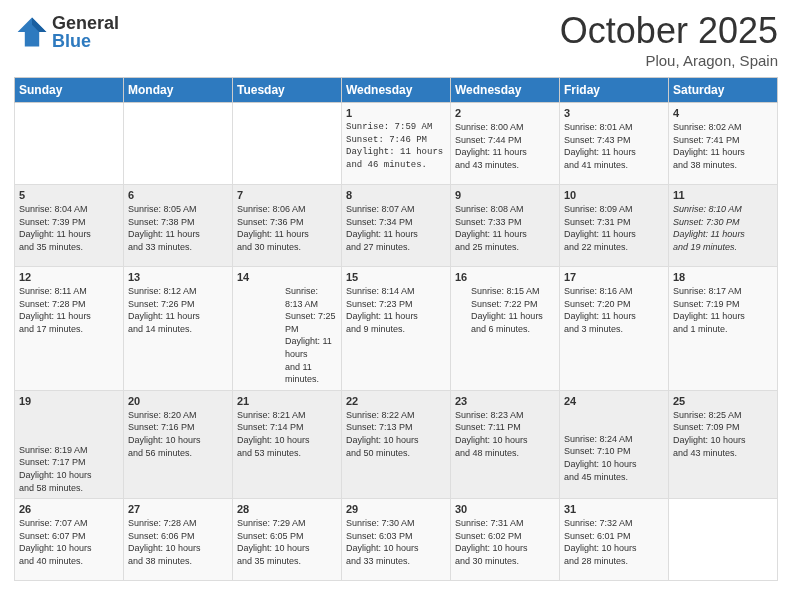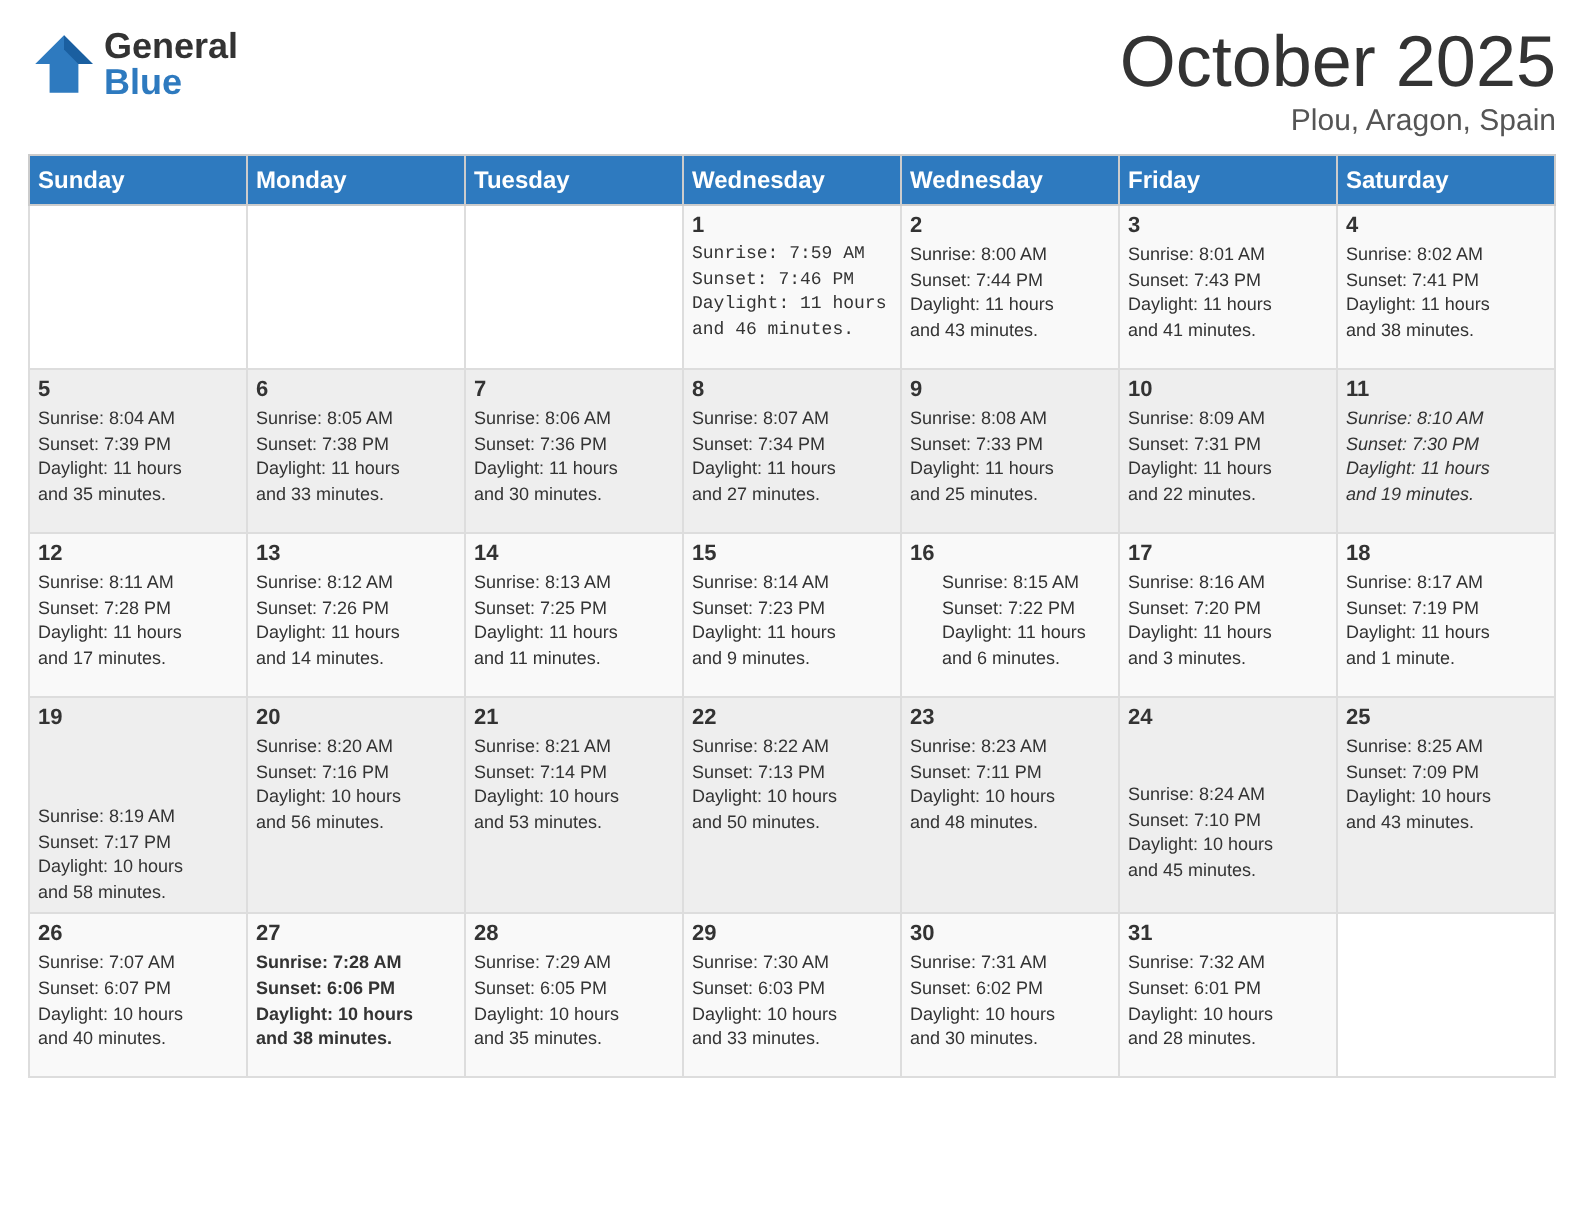--- a/index.html
+++ b/index.html
@@ -228,21 +228,21 @@
           </td>
           <td>
             <span class="day-num">13</span>
             <div class="cell-content" style="white-space: pre-line;">Sunrise: 8:12 AM
 Sunset: 7:26 PM
 Daylight: 11 hours
 and 14 minutes.</div>
           </td>
           <td>
             <span class="day-num">14</span>
-            <div class="cell-content" style="white-space: pre-line;">Sunrise: 8:13 AM
+            <div class="cell-content" style="white-space: pre-line; margin-left: 48px;">Sunrise: 8:13 AM
 Sunset: 7:25 PM
 Daylight: 11 hours
 and 11 minutes.</div>
           </td>
           <td>
             <span class="day-num">15</span>
             <div class="cell-content" style="white-space: pre-line;">Sunrise: 8:14 AM
 Sunset: 7:23 PM
 Daylight: 11 hours
 and 9 minutes.</div>
@@ -323,21 +323,21 @@
         <tr>
           <td>
             <span class="day-num">26</span>
             <div class="cell-content" style="white-space: pre-line;">Sunrise: 7:07 AM
 Sunset: 6:07 PM
 Daylight: 10 hours
 and 40 minutes.</div>
           </td>
           <td>
             <span class="day-num">27</span>
-            <div class="cell-content" style="white-space: pre-line; font-weight: bold;">Sunrise: 7:28 AM
+            <div class="cell-content" style="white-space: pre-line;">Sunrise: 7:28 AM
 Sunset: 6:06 PM
 Daylight: 10 hours
 and 38 minutes.</div>
           </td>
           <td>
             <span class="day-num">28</span>
             <div class="cell-content" style="white-space: pre-line;">Sunrise: 7:29 AM
 Sunset: 6:05 PM
 Daylight: 10 hours
 and 35 minutes.</div>

